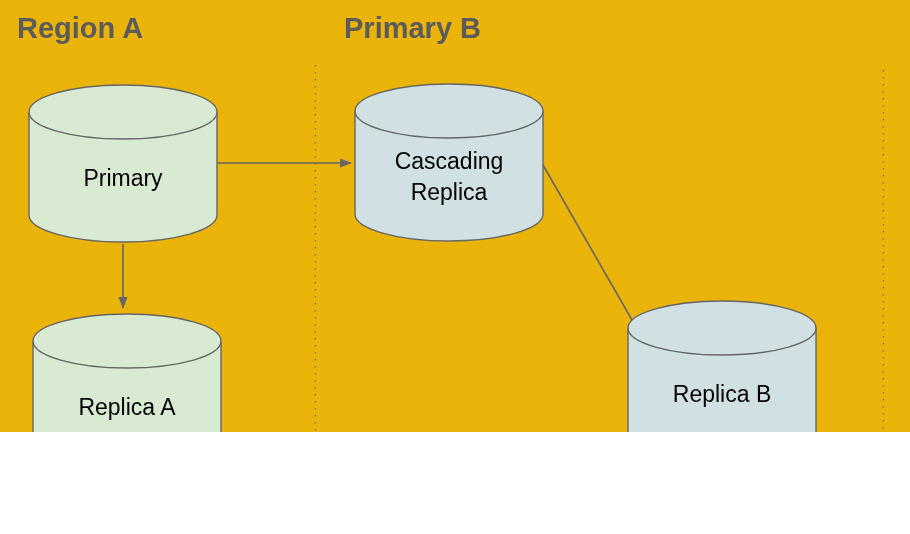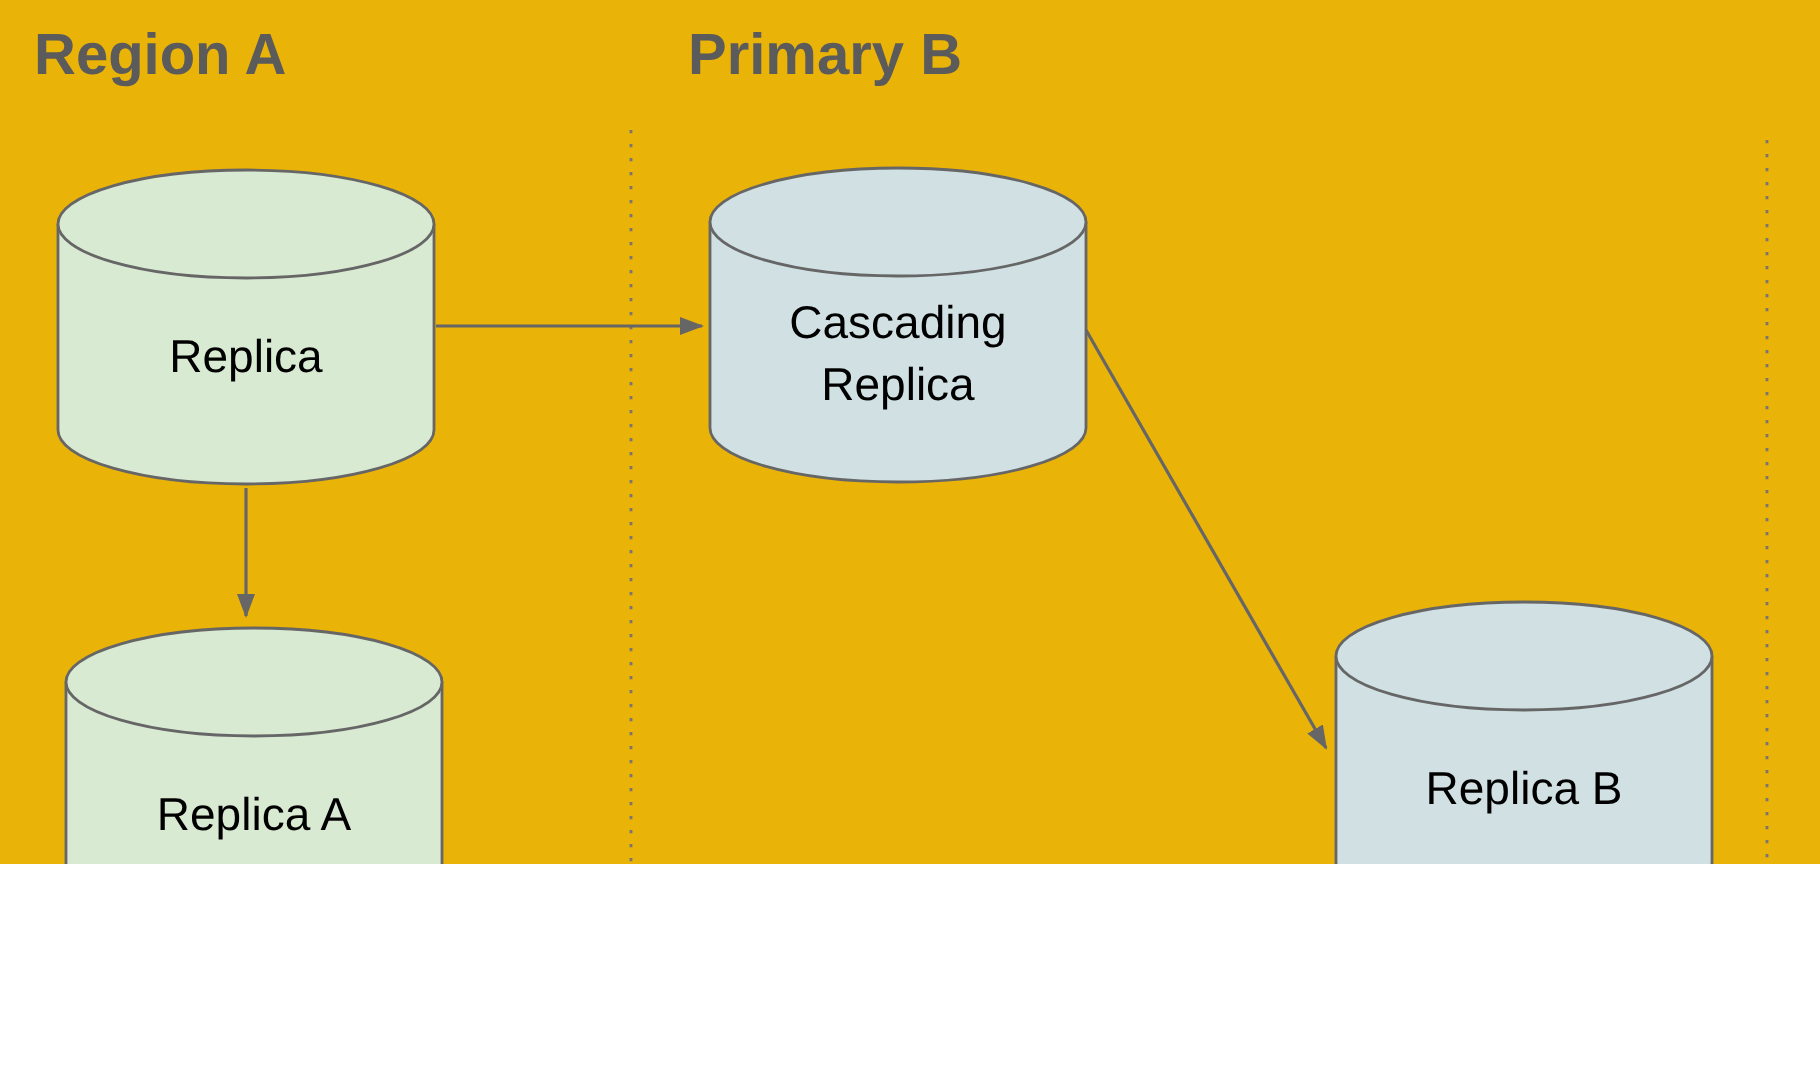--- a/index.html
+++ b/index.html
@@ -102,40 +102,40 @@
     <line class="edge-line" x1="218" y1="163" x2="351" y2="163" marker-end="url(#arrowhead)"></line>
     <line class="edge-line" x1="123" y1="244" x2="123" y2="308" marker-end="url(#arrowhead)"></line>
     <line class="edge-line" x1="543" y1="165" x2="663" y2="374" marker-end="url(#arrowhead)"></line>
   </svg>
 
   <div class="node green" style="left:28px; top:84px;">
     <svg class="cyl" viewBox="0 0 190 160" xmlns="http://www.w3.org/2000/svg">
       <path class="cyl-shape" d="M1,28 V131 a94,27 0 0 0 188,0 V28"></path>
       <ellipse class="cyl-shape" cx="95" cy="28" rx="94" ry="27"></ellipse>
     </svg>
-    <div class="label">Replica</div>
+    <div class="label">Primary</div>
   </div>
 
   <div class="node green" style="left:32px; top:313px;">
     <svg class="cyl" viewBox="0 0 190 160" xmlns="http://www.w3.org/2000/svg">
       <path class="cyl-shape" d="M1,28 V131 a94,27 0 0 0 188,0 V28"></path>
       <ellipse class="cyl-shape" cx="95" cy="28" rx="94" ry="27"></ellipse>
     </svg>
     <div class="label">Replica A</div>
   </div>
 
   <div class="node blue" style="left:354px; top:83px;">
     <svg class="cyl" viewBox="0 0 190 160" xmlns="http://www.w3.org/2000/svg">
       <path class="cyl-shape" d="M1,28 V131 a94,27 0 0 0 188,0 V28"></path>
       <ellipse class="cyl-shape" cx="95" cy="28" rx="94" ry="27"></ellipse>
     </svg>
     <div class="label">Cascading Replica</div>
   </div>
 
-  <div class="node blue" style="left:667px; top:300px;">
+  <div class="node blue" style="left:627px; top:300px;">
     <svg class="cyl" viewBox="0 0 190 160" xmlns="http://www.w3.org/2000/svg">
       <path class="cyl-shape" d="M1,28 V131 a94,27 0 0 0 188,0 V28"></path>
       <ellipse class="cyl-shape" cx="95" cy="28" rx="94" ry="27"></ellipse>
     </svg>
     <div class="label">Replica B</div>
   </div>
 
 </div>
 
 </body></html>

